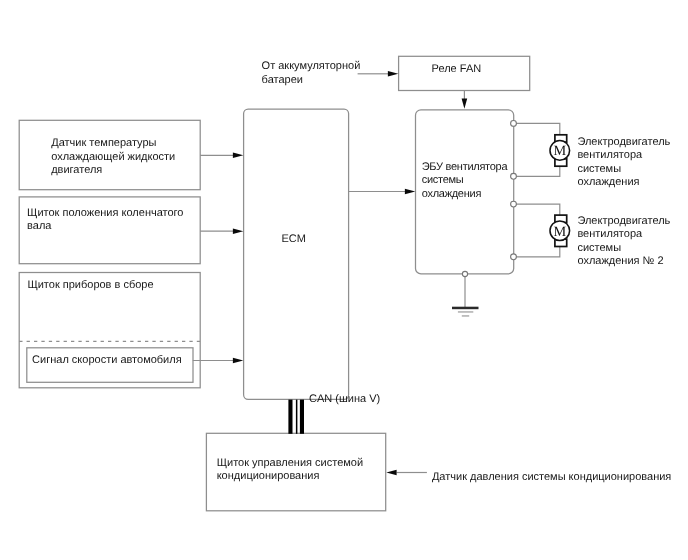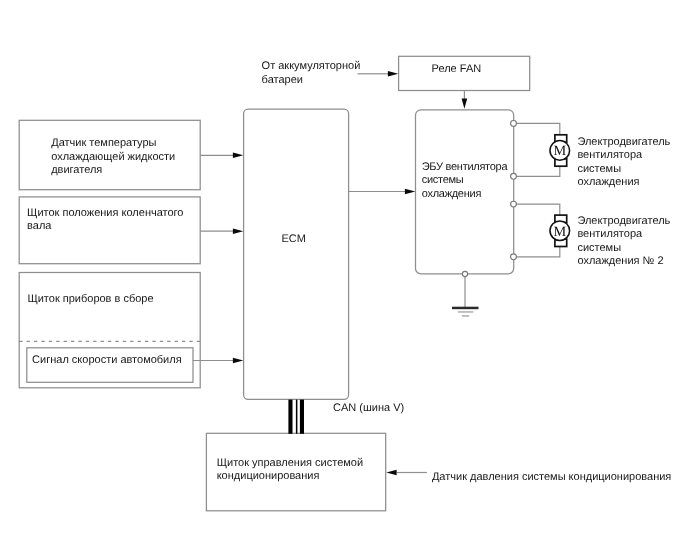--- a/index.html
+++ b/index.html
@@ -93,21 +93,21 @@
     </g>
   </svg>
 
   <div class="txt" style="left:27.2px;top:137.1px;margin-left:24px;">Датчик температуры
 охлаждающей жидкости
 двигателя</div>
 
   <div class="txt" style="left:27.1px;top:207px;">Щиток положения коленчатого
 вала</div>
 
-  <div class="txt" style="left:27.4px;top:293px;">Щиток приборов в сборе</div>
+  <div class="txt" style="left:27.4px;top:279px;">Щиток приборов в сборе</div>
 
   <div class="txt" style="left:32.1px;top:354.3px;">Сигнал скорости автомобиля</div>
 
   <div class="txt" style="left:281.5px;top:233.2px;">ECM</div>
 
   <div class="txt" style="left:431.6px;top:63.3px;text-align:center;">Реле FAN</div>
 
   <div class="txt" style="left:421.7px;top:161px;letter-spacing:-0.27px;">ЭБУ вентилятора
 системы
 охлаждения</div>
@@ -121,17 +121,17 @@
   <div class="txt" style="left:577.4px;top:135.9px;">Электродвигатель
 вентилятора
 системы
 охлаждения</div>
 
   <div class="txt" style="left:577.4px;top:214.9px;">Электродвигатель
 вентилятора
 системы
 охлаждения № 2</div>
 
-  <div class="txt" style="left:309px;top:402px;margin-left:24px;">CAN (шина V)</div>
+  <div class="txt" style="left:309px;top:393px;">CAN (шина V)</div>
 
   <div class="txt" style="left:431.9px;top:471.3px;">Датчик давления системы кондиционирования</div>
 
 </div>
 
 </body></html>

